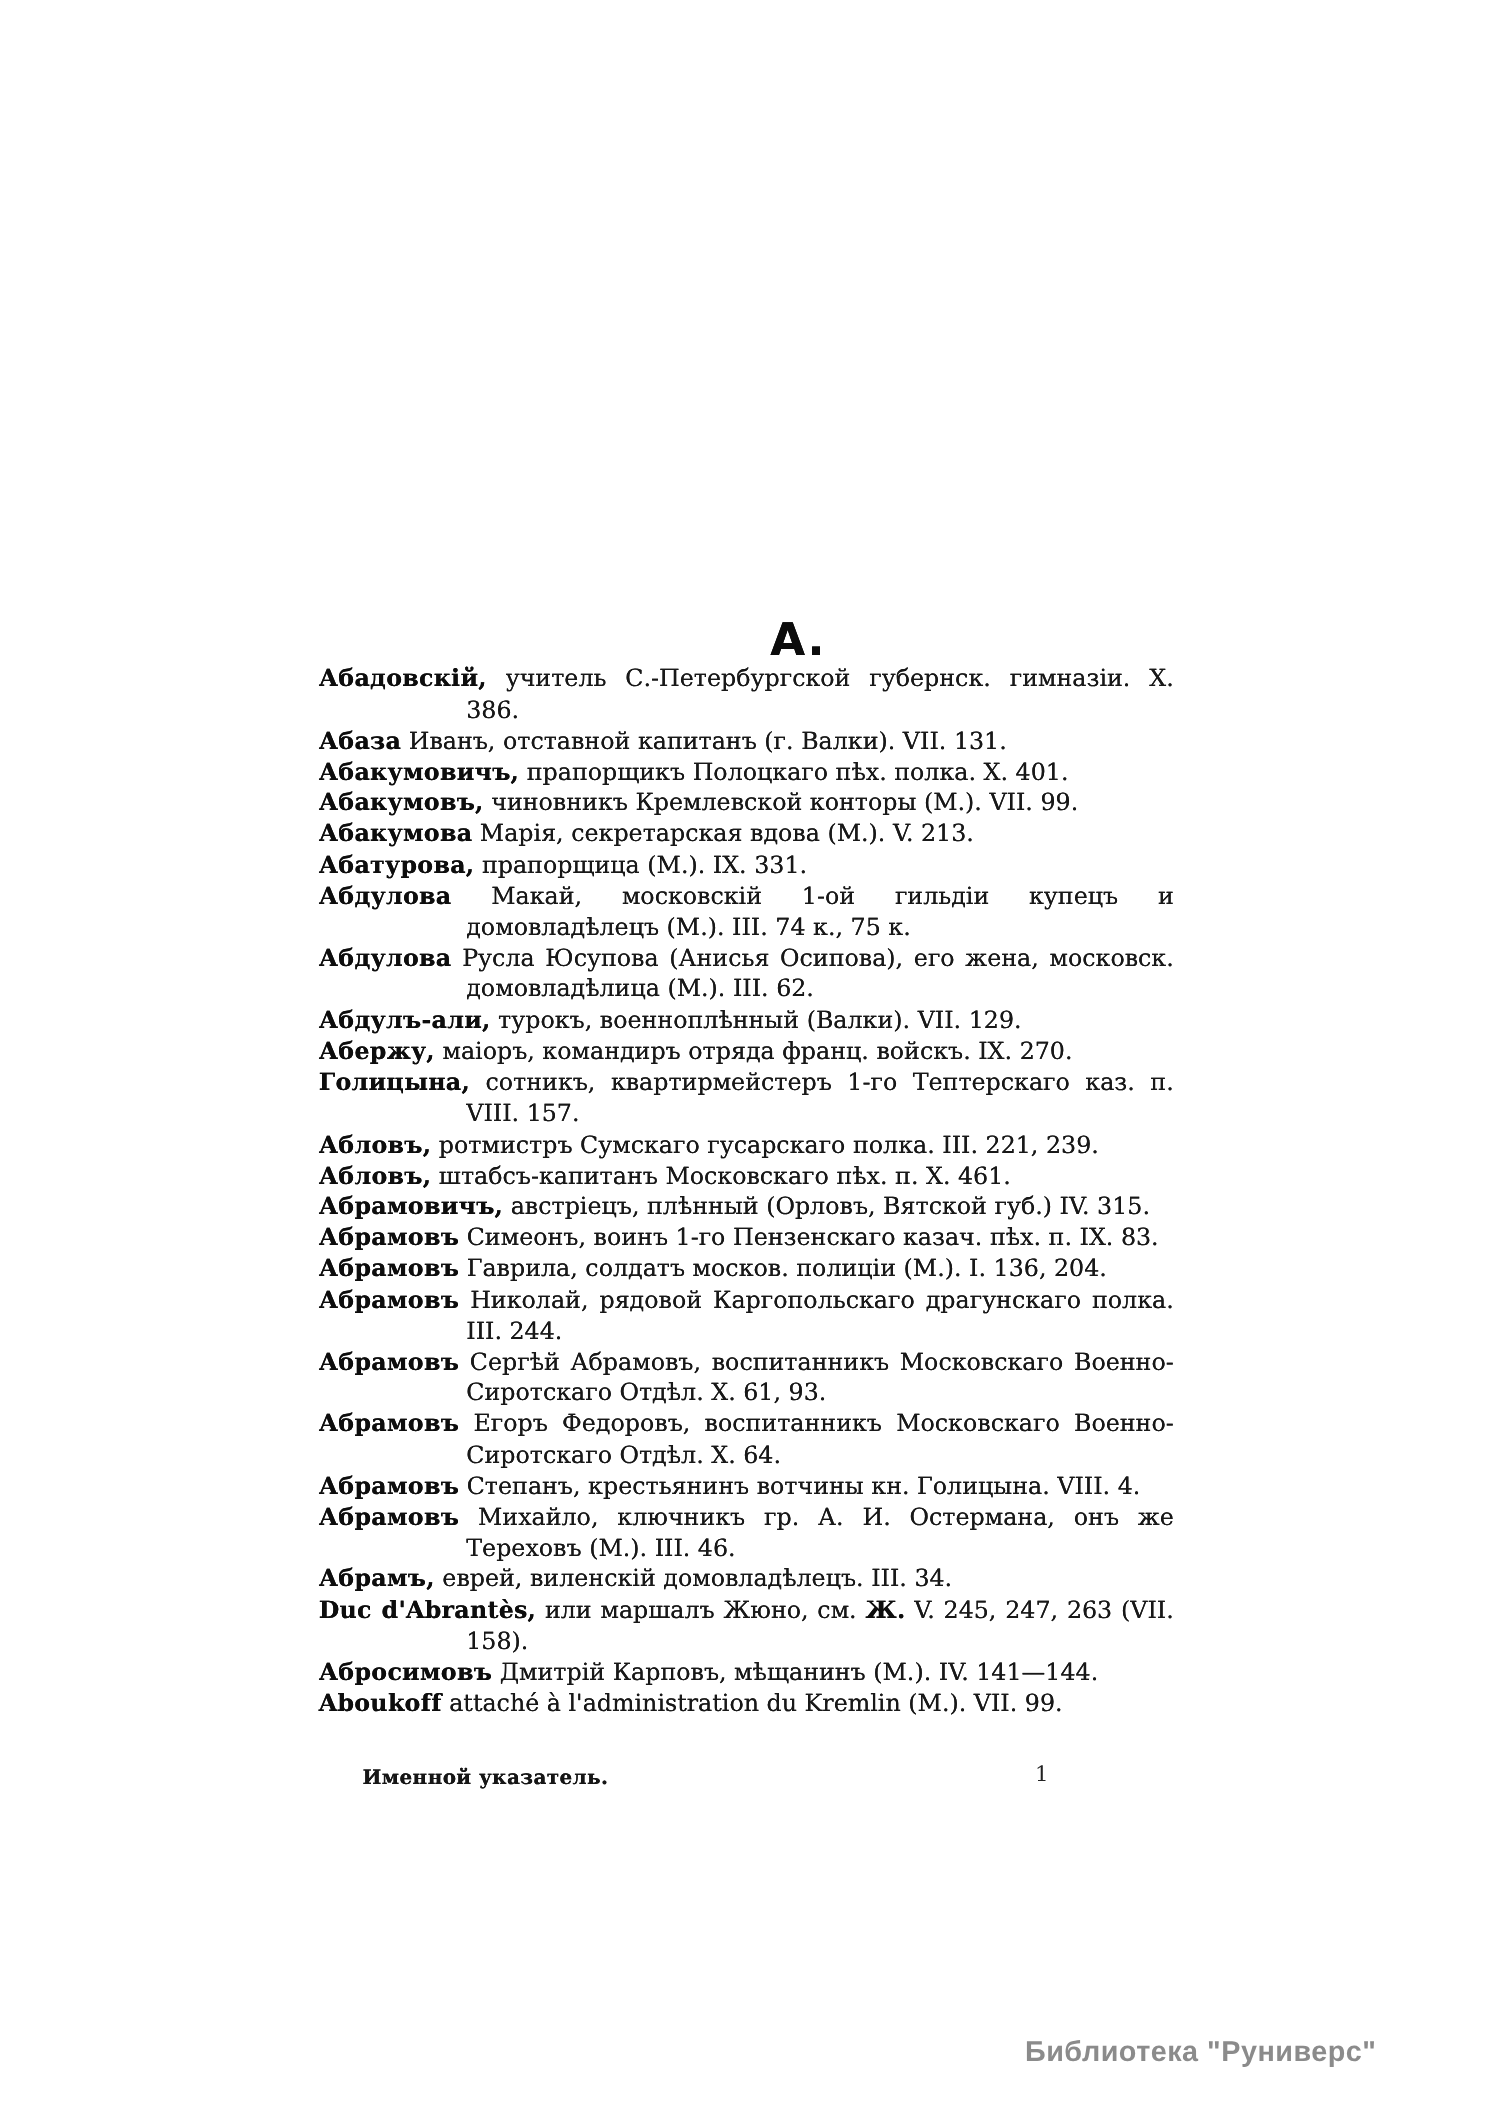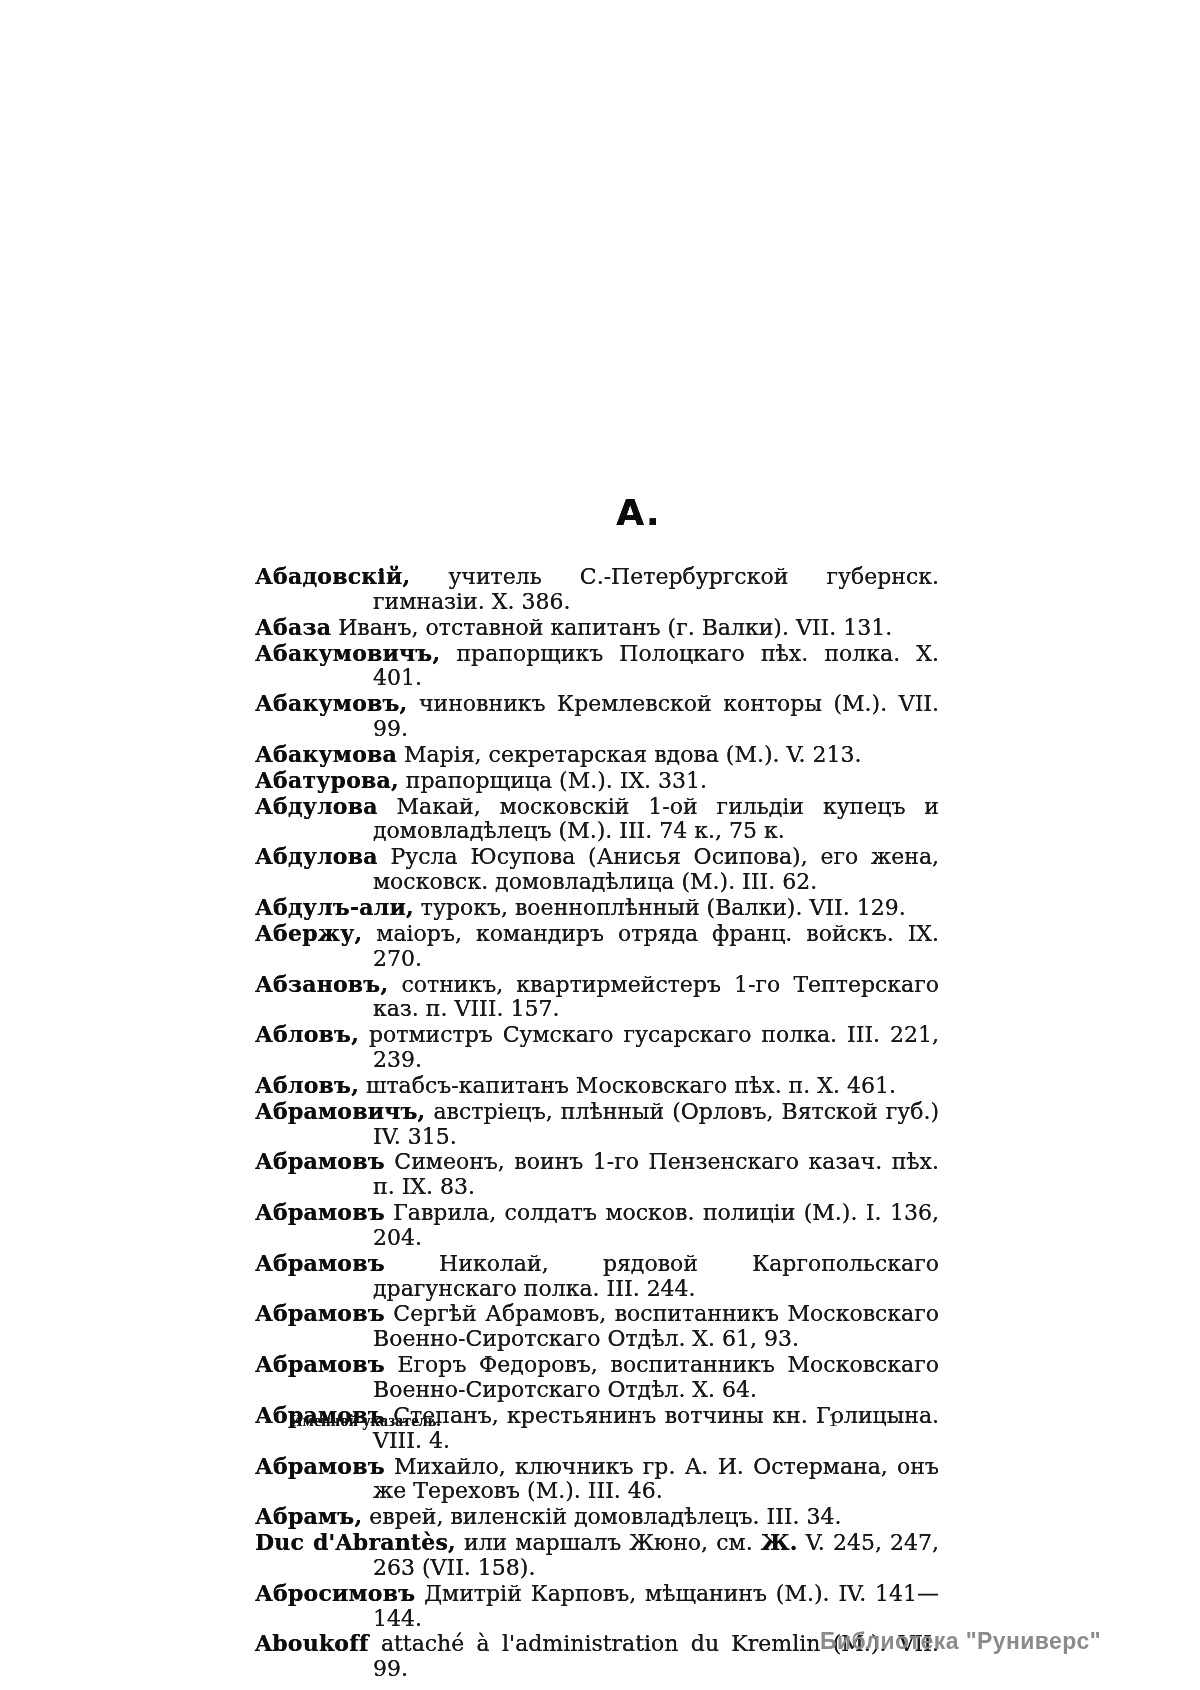--- a/index.html
+++ b/index.html
@@ -11,33 +11,32 @@
   .page{position:absolute;inset:0;}
   .section-letter{
     position:absolute;top:492px;left:255px;width:682px;
     text-align:center;
     font-family:"DejaVu Sans",sans-serif;
     font-weight:bold;font-size:36px;letter-spacing:2px;color:#0c0c0c;
     text-indent:86px; 
     text-shadow:0 0 0.5px #000;
   }
   .entries{
-    position:absolute;top:564px;left:255px;width:684px;
-    font-size:22px;line-height:24.85px;color:#181818;
+    position:absolute;top:531px;left:255px;width:684px;
+    font-size:19px;line-height:24.85px;color:#181818;
     text-align:justify;
     text-shadow:0 0 0.45px #1a1a1a;
   }
   .entry{margin:0;padding-left:118px;text-indent:-118px;}
   .entry .term{font-weight:bold;letter-spacing:0.2px;color:#0d0d0d;}
   .entry .txt{font-weight:normal;}
   .footer-caption{
     position:absolute;top:1412px;left:290px;
     font-size:16px;font-weight:bold;letter-spacing:0.3px;color:#161616;
     text-shadow:0 0 0.4px #000;
-    font-family:Liberation Serif, serif;
   }
   .page-signature{
     position:absolute;top:1410px;left:828px;
     font-size:17px;color:#222;
   }
   .watermark{
     position:absolute;top:1628px;left:820px;
     font-family:"Liberation Sans",sans-serif;
     font-weight:bold;font-size:23px;letter-spacing:0.4px;
     color:#8b8b8b;
@@ -54,21 +53,21 @@
       <p class="entry"><span class="term">Абадовскій,</span><span class="txt"> учитель С.-Петербургской губернск. гимназіи. X. 386.</span></p>
       <p class="entry"><span class="term">Абаза</span><span class="txt"> Иванъ, отставной капитанъ (г. Валки). VII. 131.</span></p>
       <p class="entry"><span class="term">Абакумовичъ,</span><span class="txt"> прапорщикъ Полоцкаго пѣх. полка. X. 401.</span></p>
       <p class="entry"><span class="term">Абакумовъ,</span><span class="txt"> чиновникъ Кремлевской конторы (М.). VII. 99.</span></p>
       <p class="entry"><span class="term">Абакумова</span><span class="txt"> Марія, секретарская вдова (М.). V. 213.</span></p>
       <p class="entry"><span class="term">Абатурова,</span><span class="txt"> прапорщица (М.). IX. 331.</span></p>
       <p class="entry"><span class="term">Абдулова</span><span class="txt"> Макай, московскій 1-ой гильдіи купецъ и домовладѣлецъ (М.). III. 74 к., 75 к.</span></p>
       <p class="entry"><span class="term">Абдулова</span><span class="txt"> Русла Юсупова (Анисья Осипова), его жена, московск. домовладѣлица (М.). III. 62.</span></p>
       <p class="entry"><span class="term">Абдулъ-али,</span><span class="txt"> турокъ, военноплѣнный (Валки). VII. 129.</span></p>
       <p class="entry"><span class="term">Абержу,</span><span class="txt"> маіоръ, командиръ отряда франц. войскъ. IX. 270.</span></p>
-      <p class="entry"><span class="term">Абзановъ,</span><span class="txt"> сотникъ, квартирмейстеръ 1-го Тептерскаго каз. п. VIII. 157.</span></p>
+      <p class="entry"><span class="term">Голицына,</span><span class="txt"> сотникъ, квартирмейстеръ 1-го Тептерскаго каз. п. VIII. 157.</span></p>
       <p class="entry"><span class="term">Абловъ,</span><span class="txt"> ротмистръ Сумскаго гусарскаго полка. III. 221, 239.</span></p>
       <p class="entry"><span class="term">Абловъ,</span><span class="txt"> штабсъ-капитанъ Московскаго пѣх. п. X. 461.</span></p>
       <p class="entry"><span class="term">Абрамовичъ,</span><span class="txt"> австріецъ, плѣнный (Орловъ, Вятской губ.) IV. 315.</span></p>
       <p class="entry"><span class="term">Абрамовъ</span><span class="txt"> Симеонъ, воинъ 1-го Пензенскаго казач. пѣх. п. IX. 83.</span></p>
       <p class="entry"><span class="term">Абрамовъ</span><span class="txt"> Гаврила, солдатъ москов. полиціи (М.). I. 136, 204.</span></p>
       <p class="entry"><span class="term">Абрамовъ</span><span class="txt"> Николай, рядовой Каргопольскаго драгунскаго полка. III. 244.</span></p>
       <p class="entry"><span class="term">Абрамовъ</span><span class="txt"> Сергѣй Абрамовъ, воспитанникъ Московскаго Военно-Сиротскаго Отдѣл. X. 61, 93.</span></p>
       <p class="entry"><span class="term">Абрамовъ</span><span class="txt"> Егоръ Федоровъ, воспитанникъ Московскаго Военно-Сиротскаго Отдѣл. X. 64.</span></p>
       <p class="entry"><span class="term">Абрамовъ</span><span class="txt"> Степанъ, крестьянинъ вотчины кн. Голицына. VIII. 4.</span></p>
       <p class="entry"><span class="term">Абрамовъ</span><span class="txt"> Михайло, ключникъ гр. А. И. Остермана, онъ же Тереховъ (М.). III. 46.</span></p>

